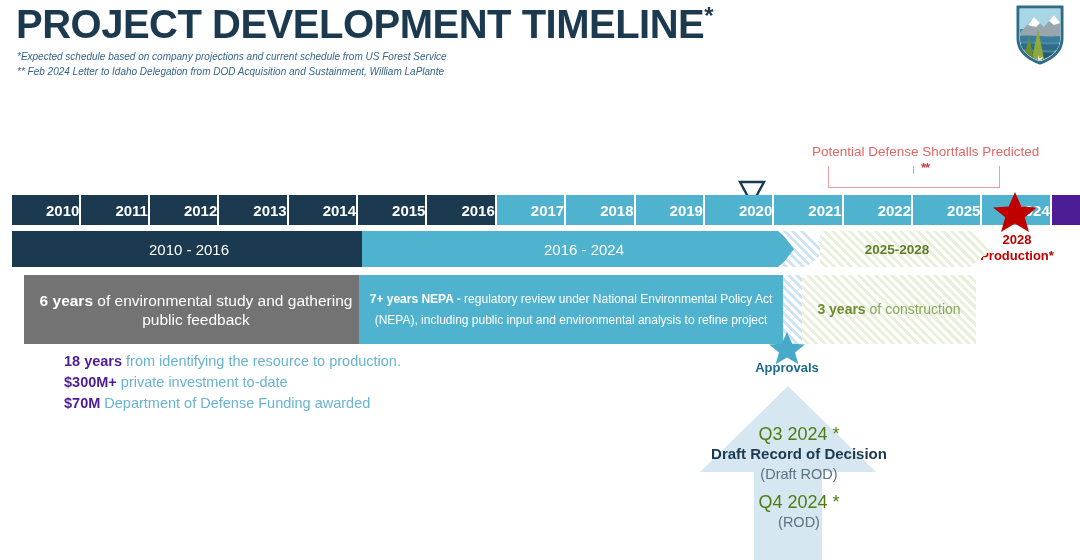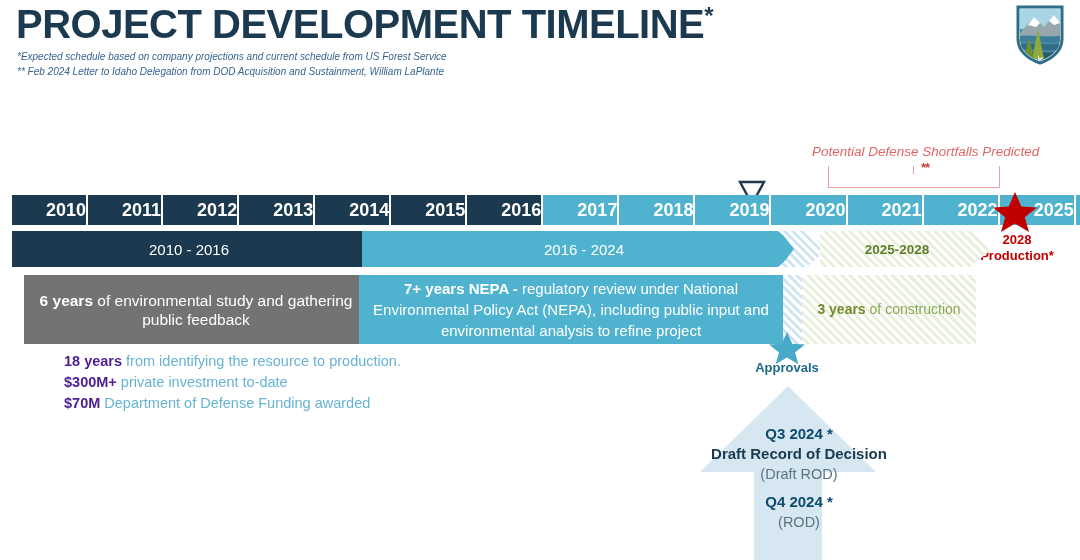--- a/index.html
+++ b/index.html
@@ -53,21 +53,20 @@
   }
 
   
   #shortfall-label {
     position: absolute;
     left: 812px;
     top: 144px;
     font-size: 13.5px;
     color: #e06666;
     white-space: nowrap;
-    font-style: italic;
   }
   #shortfall-bracket {
     position: absolute;
     left: 828px;
     top: 166px;
     width: 172px;
     height: 22px;
     border: 1.4px solid #e8a0a0;
     border-top: none;
     box-sizing: border-box;
@@ -107,21 +106,21 @@
     width: 976px;
     height: 30px;
     display: flex;
     gap: 2px;
   }
   .year-cell {
     flex: 1 1 0;
     display: flex;
     align-items: center;
     justify-content: center;
-    font-size: 18px;
+    font-size: 15px;
     font-weight: bold;
     color: #ffffff;
     padding-left: 34px;
   }
   .year-cell.navy  { background: #1b3a4f; }
   .year-cell.blue  { background: #4fb3d0; }
   .year-cell.olive { background: #4c1d95; }
   .year-cell.red   { background: #c00000; }
 
   
@@ -226,21 +225,21 @@
     color: #ffffff;
     font-size: 15.5px;
     padding: 0 14px;
     justify-content: flex-end;
   }
   #desc-mid {
     left: 347px;
     width: 424px;
     background: #4fb3d0;
     color: #ffffff;
-    font-size: 15px;
+    font-size: 12px;
     padding: 9px 8px;
     line-height: 21px;
   }
   #desc-hatch {
     left: 771px;
     width: 34px;
     background: repeating-linear-gradient(45deg,
         #ffffff 0 3px, #cfe4f2 3px 6px);
   }
   #desc-late {
@@ -300,23 +299,23 @@
   .callout {
     position: absolute;
     width: 330px;
     left: 634px;
     text-align: center;
     line-height: 20px;
   }
   #callout-draft { top: 424px; }
   #callout-final { top: 492px; }
   .callout .quarter {
-    font-size: 15px;
-    font-weight: bold;
-    color: #0c4a6e;
+    font-size: 18px;
+    font-weight: normal;
+    color: #4d7c0f;
   }
   .callout .title {
     font-size: 15px;
     font-weight: bold;
     color: #1b3a4f;
   }
   .callout .sub {
     font-size: 14.5px;
     color: #5a7382;
   }

